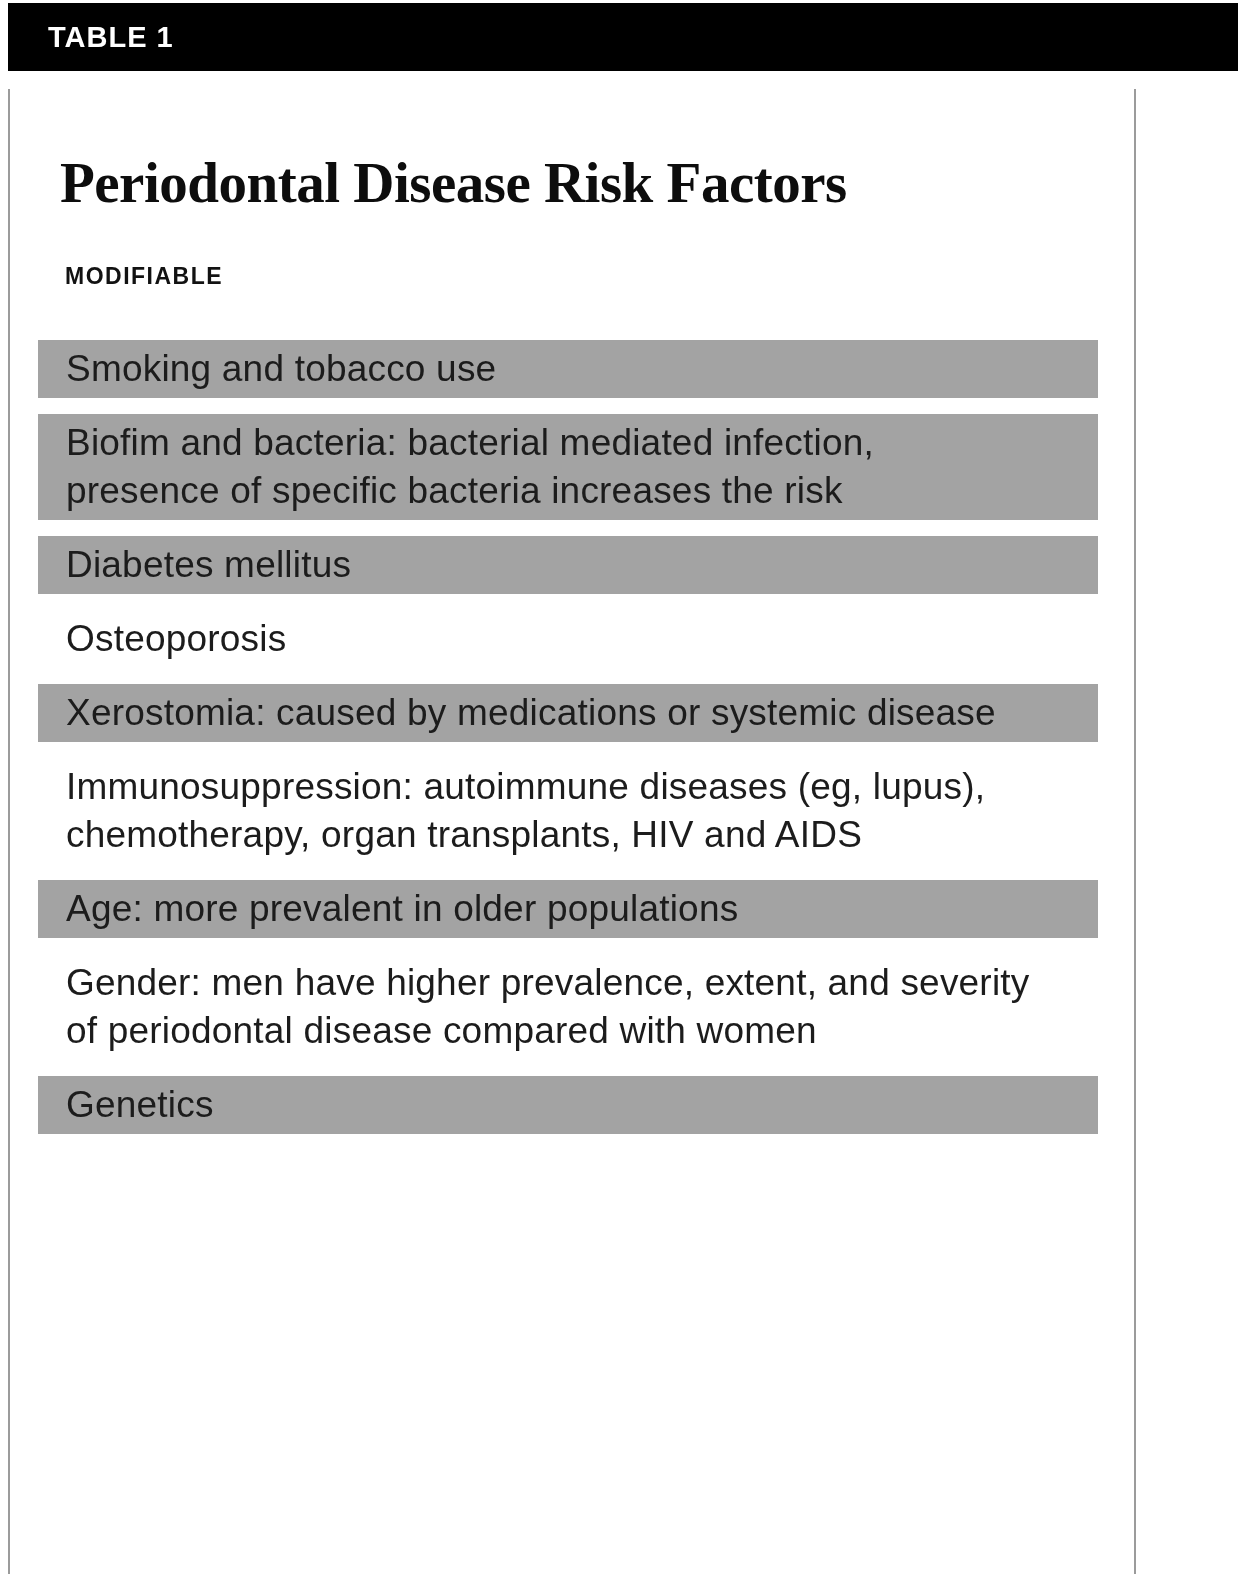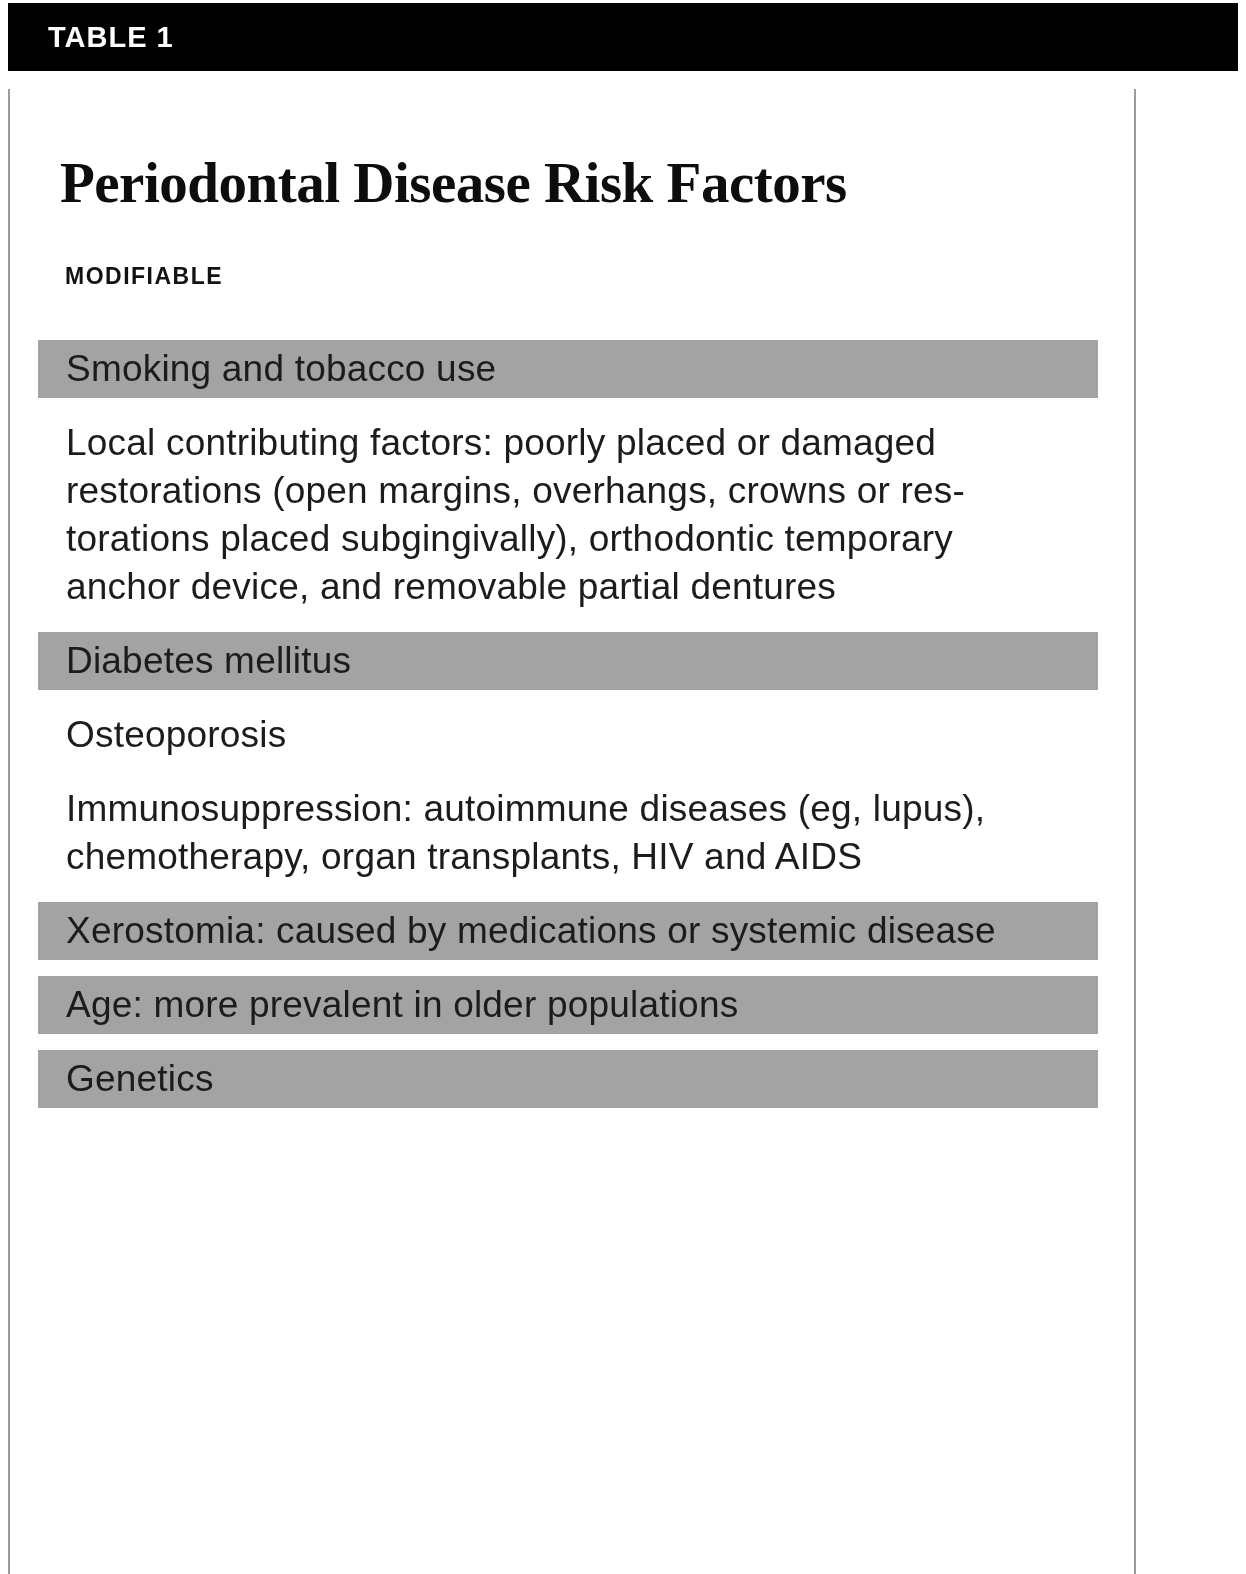--- a/index.html
+++ b/index.html
@@ -79,30 +79,30 @@
 </div>
 
 <div class="frame">
 
   <h1 class="doc-title">Periodontal Disease Risk Factors</h1>
 
   <h2 class="section-heading">MODIFIABLE</h2>
 
   <div class="rows">
     <div class="row shaded">Smoking and tobacco use</div>
-    <div class="row">Local contributing factors: poorly placed or damaged
-restorations (open margins, overhangs, crowns or res-
-torations placed subgingivally), orthodontic temporary
-anchor device, and removable partial dentures</div>
+    <div class="row shaded">Biofim and bacteria: bacterial mediated infection,
+presence of specific bacteria increases the risk</div>
     <div class="row shaded">Diabetes mellitus</div>
     <div class="row">Osteoporosis</div>
+    <div class="row shaded">Xerostomia: caused by medications or systemic disease</div>
     <div class="row">Immunosuppression: autoimmune diseases (eg, lupus),
 chemotherapy, organ transplants, HIV and AIDS</div>
-    <div class="row shaded">Xerostomia: caused by medications or systemic disease</div>
   </div>
 
 
   <div class="rows">
     <div class="row shaded">Age: more prevalent in older populations</div>
+    <div class="row">Gender: men have higher prevalence, extent, and severity
+of periodontal disease compared with women</div>
     <div class="row shaded">Genetics</div>
   </div>
 
 </div>
 
 </body></html>

